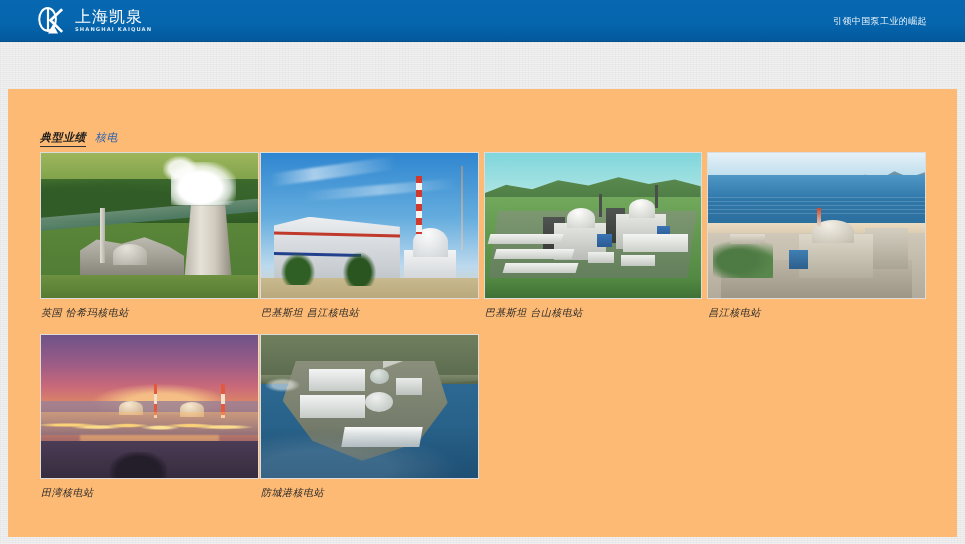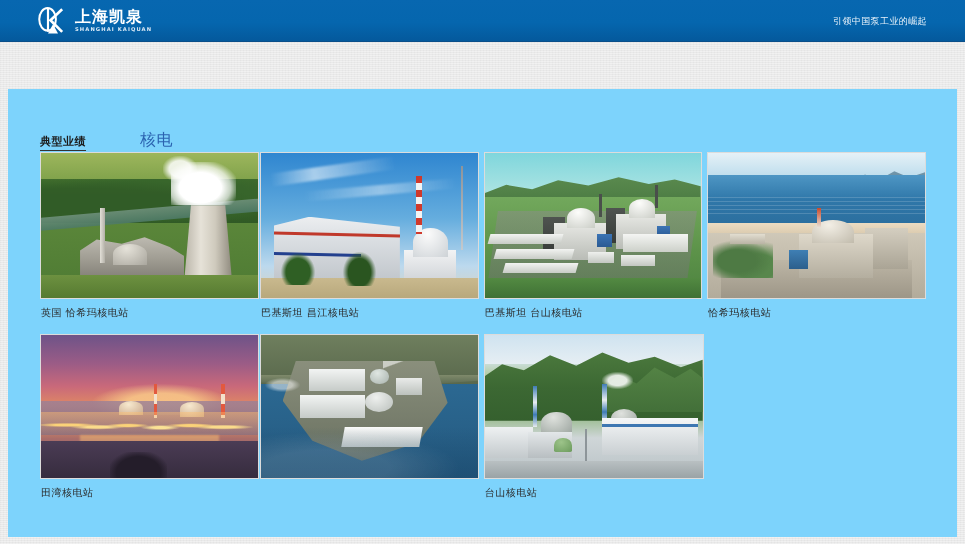--- a/index.html
+++ b/index.html
@@ -18,21 +18,21 @@
     border-bottom: 1px solid #0a4f8a;
   }
   .logo {
     position: absolute; left: 36px; top: 5px;
     display: flex; align-items: center; gap: 5px;
     height: 32px;
   }
   .logo-mark { width: 34px; height: 30px; display:block; }
   .logo-text-wrap { display: flex; flex-direction: column; justify-content: center; line-height: 1; }
   .logo-cn {
-    font-size: 16px; font-weight: bold; color: #ffffff;
+    font-size: 16px; font-weight: normal; color: #ffffff;
     letter-spacing: 1px;
   }
   .logo-en {
     font-size: 5.2px; font-weight: bold; color: #dceaf6;
     letter-spacing: 1.1px; margin-top: 2px;
   }
   .slogan {
     position: absolute; right: 38px; top: 0; height: 42px;
     display: flex; align-items: center;
     font-size: 9px; color: #e9f2fa; letter-spacing: 0.4px;
@@ -49,37 +49,37 @@
   .noise {
     position: absolute; inset: 0;
     background:
       repeating-linear-gradient(0deg, rgba(255,255,255,.35) 0 1px, rgba(0,0,0,0) 1px 2px),
       repeating-linear-gradient(90deg, rgba(0,0,0,.025) 0 1px, rgba(255,255,255,0) 1px 3px);
     pointer-events: none;
   }
   .sheet {
     position: absolute;
     left: 8px; top: 47px; width: 949px; height: 448px;
-    background: #7dd3fc;
+    background: #fdba74;
+    font-style: italic;
   }
 
   
   .section-head {
     position: absolute; left: 32px; top: 41px;
     display: flex; align-items: baseline; gap: 9px;
   }
   .sec-title {
     font-size: 11px; font-weight: bold; color: #1b1b1b;
     border-bottom: 1.5px solid #333; padding-bottom: 1px;
     letter-spacing: .5px;
   }
   .sec-sub {
-    font-size: 16px; color: #2b63b0; letter-spacing: .5px;
+    font-size: 11px; color: #2b63b0; letter-spacing: .5px;
     cursor: pointer;
-    margin-left: 45px;
   }
 
   
   .gallery {
     position: absolute; left: 32px; top: 63px;
     width: 890px;
     display: grid;
     grid-template-columns: 219px 1fr 1fr 1fr;
     column-gap: 1px;
     row-gap: 0px;
@@ -494,21 +494,21 @@
             <div class="apron"></div>
               <div class="lgreen"></div>
               <div class="lowbld"></div>
             <div class="wing"></div>
               <div class="main"></div>
               <div class="dome"></div>
             <div class="stack"></div>
               <div class="blue"></div>
           </div>
         </div>
-        <div class="caption">恰希玛核电站</div>
+        <div class="caption">昌江核电站</div>
       </div>
 
       <div class="cell c1 r2">
         <div class="thumb">
           <div class="art a5">
             <div class="glow"></div>
               <div class="water"></div>
             <div class="dome1"></div>
               <div class="dome2"></div>
             <div class="stk1"></div>
@@ -532,41 +532,20 @@
               <div class="hall2"></div>
             <div class="dome2"></div>
               <div class="dome"></div>
             <div class="blk"></div>
               <div class="road"></div>
               <div class="hall3"></div>
             <div class="foam"></div>
               <div class="seaglint"></div>
           </div>
         </div>
+        <div class="caption">防城港核电站</div>
       </div>
 
 
-      <div class="cell c4 r2">
-        <div class="thumb">
-          <div class="art a8">
-            <div class="sky"></div>
-              <div class="mtn"></div>
-              <div class="mtn2"></div>
-            <div class="cloudpuff"></div>
-            <div class="stkA"></div>
-              <div class="stkB"></div>
-            <div class="domeA"></div>
-              <div class="domeB"></div>
-            <div class="hall"></div>
-              <div class="hallstrip"></div>
-            <div class="left"></div>
-              <div class="mid"></div>
-              <div class="tank"></div>
-            <div class="pole"></div>
-              <div class="base"></div>
-          </div>
-        </div>
-        <div class="caption">台山核电站</div>
-      </div>
 
     </div>
   </div>
 </div>
 
 </body></html>

